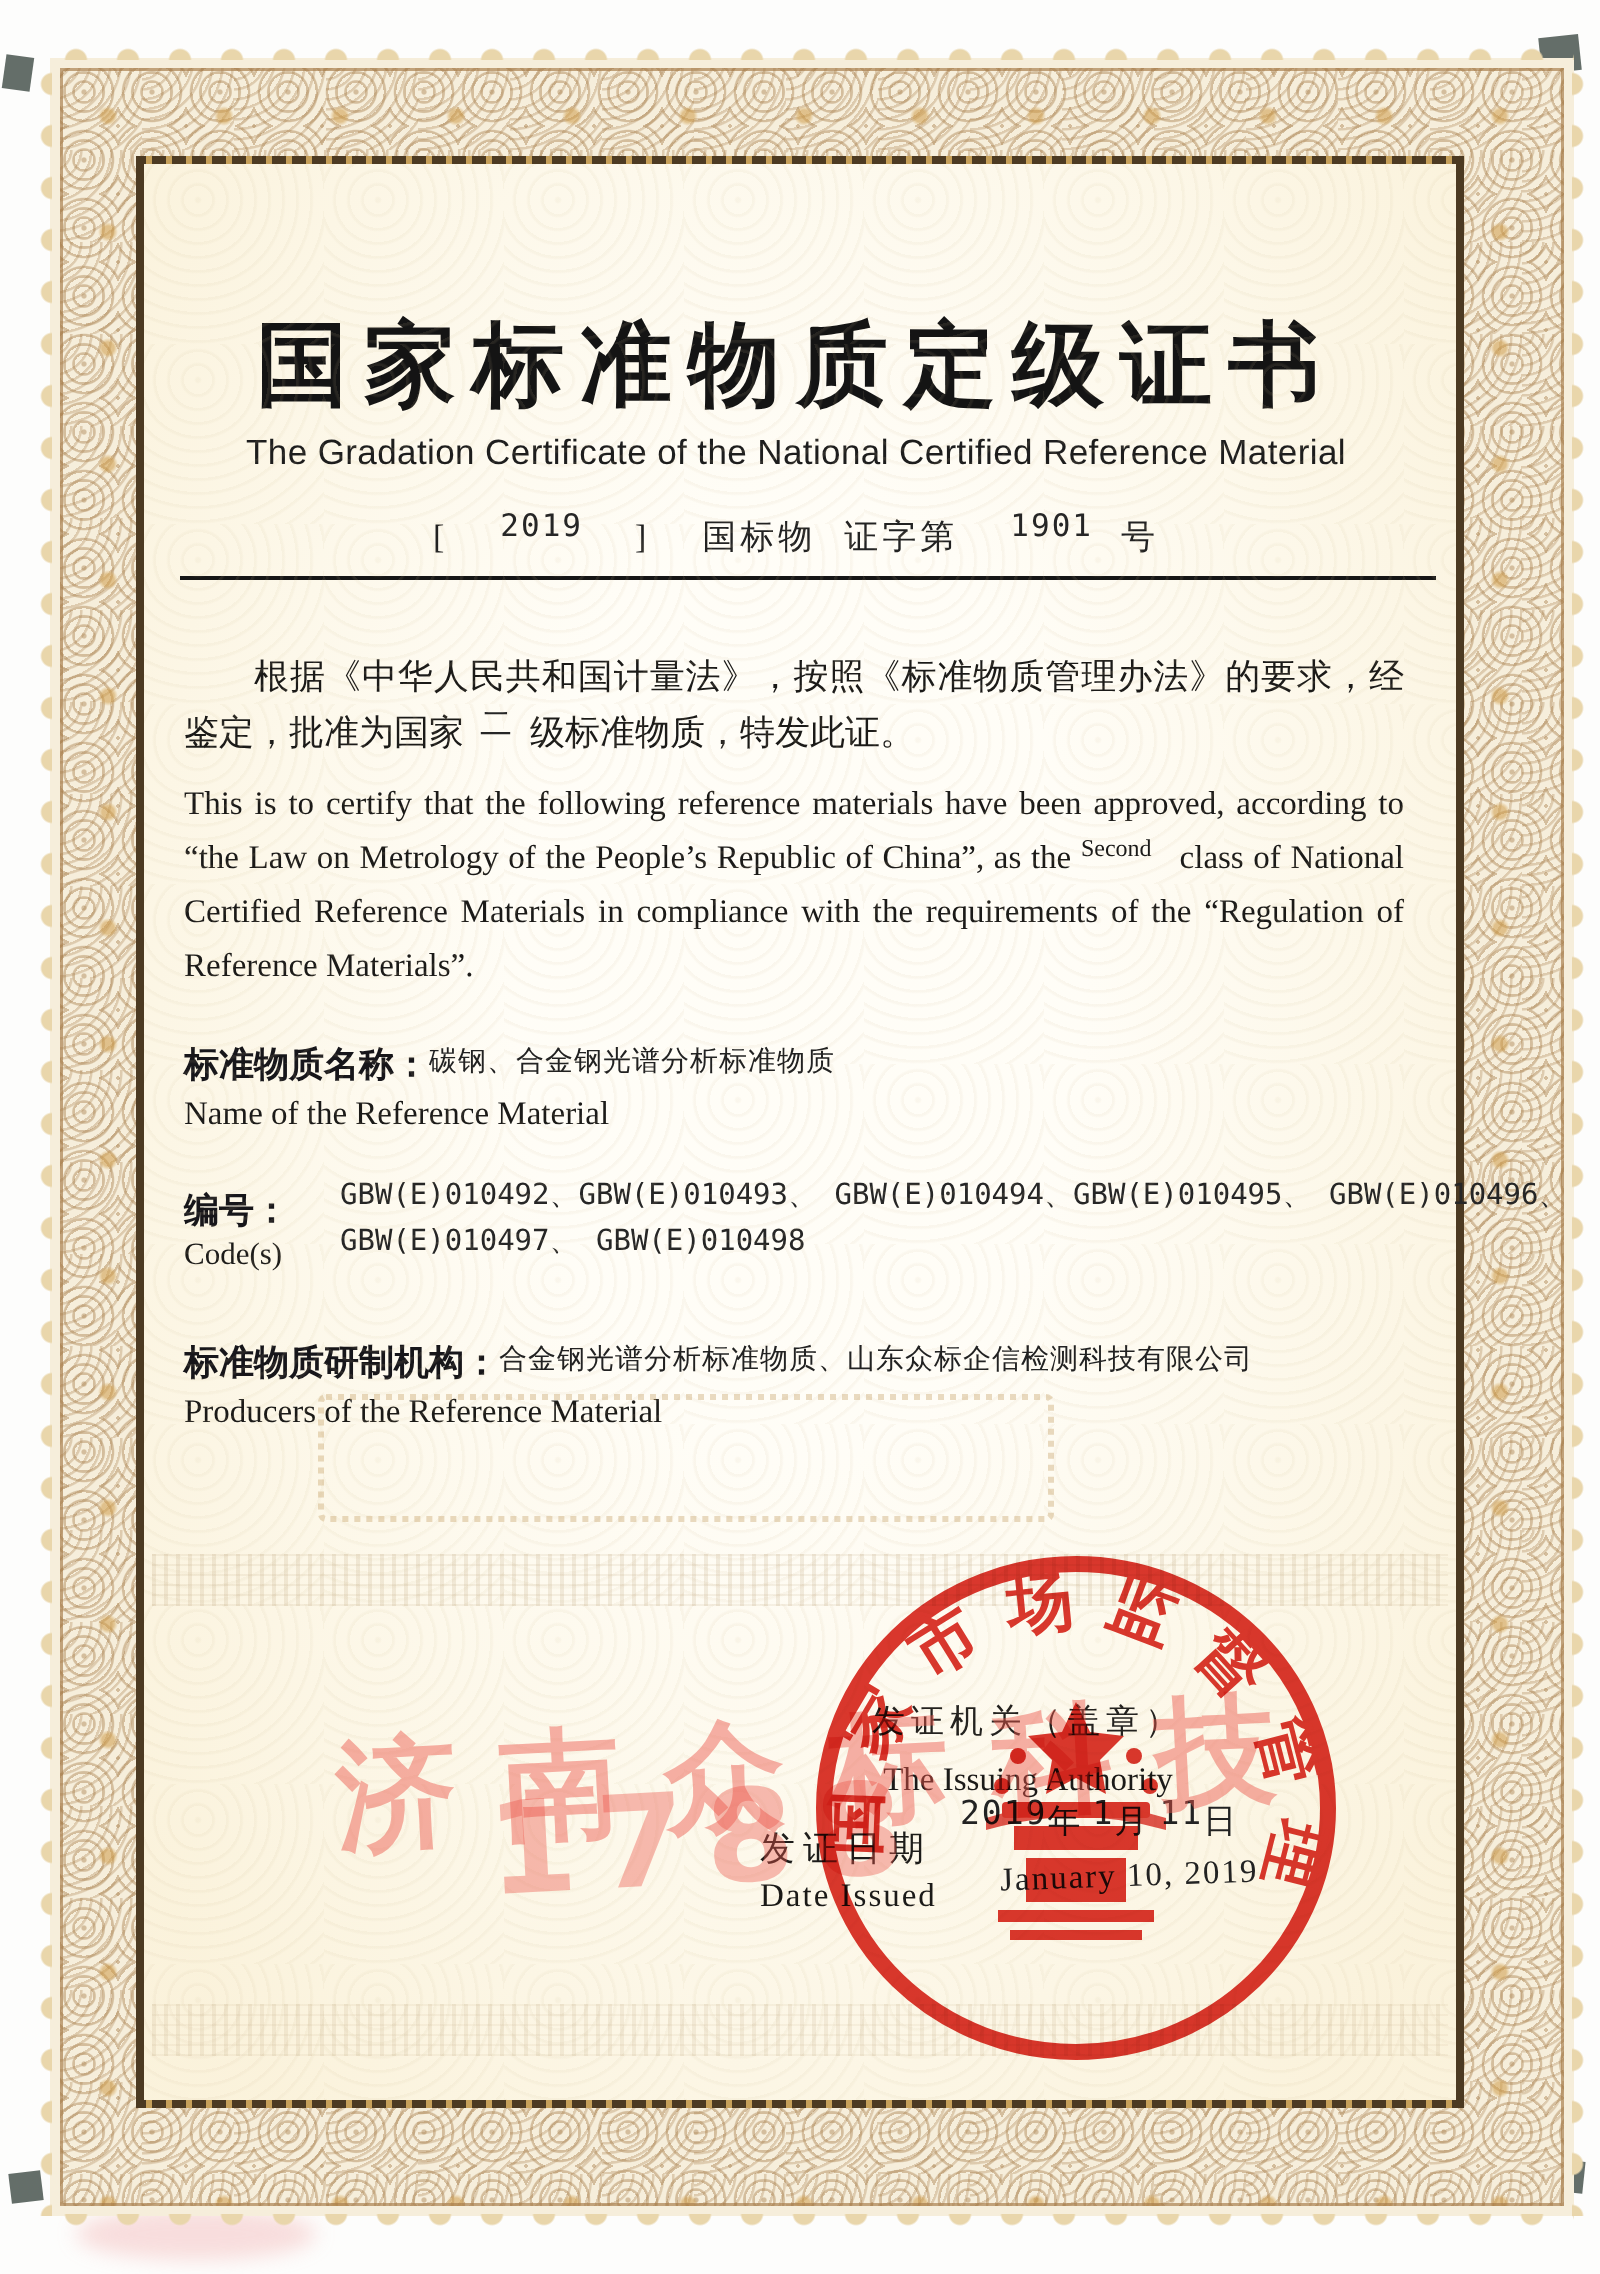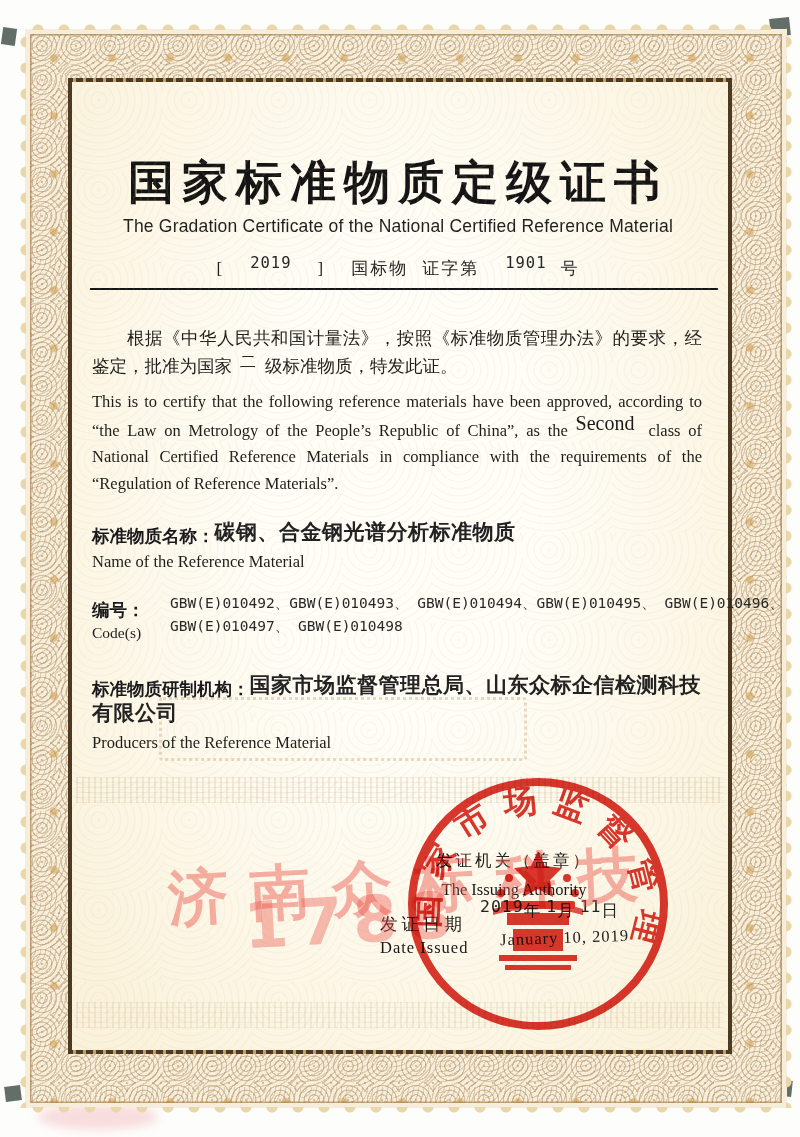--- a/index.html
+++ b/index.html
@@ -78,24 +78,24 @@
   .rule{margin:8px auto 0 auto;width:628px;height:2px;background:#161616;}
   .cn-body{
     margin:34px 4px 0 2px;font-size:17.5px;line-height:28px;text-align:justify;
     text-indent:2em;color:#1b1a18;
   }
   .cn-grade{position:relative;top:-5px;padding:0 8px;font-size:16px;}
   .en-body{
     margin:8px 4px 0 2px;font-size:16.5px;line-height:26.5px;text-align:justify;color:#1b1a18;
     font-family:"Liberation Serif","DejaVu Serif",serif;
   }
-  .en-grade{position:relative;top:-6px;font-size:20px;padding-right:14px;}
+  .en-grade{position:relative;top:-6px;font-size:12px;padding-right:14px;}
   .section{margin:24px 4px 0 2px;}
   .sec-label-cn{font-size:17.5px;font-weight:600;color:#17161a;}
-  .sec-value{position:relative;top:-3px;font-size:21px;letter-spacing:.5px;color:#222;font-weight:bold;}
+  .sec-value{position:relative;top:-3px;font-size:14px;letter-spacing:.5px;color:#222;}
   .sec-label-en{font-size:16.5px;margin-top:3px;color:#1b1a18;}
   .codes-row{display:flex;margin:22px 4px 0 2px;}
   .codes-left{flex:0 0 78px;}
   .codes-left .cn{font-size:17.5px;font-weight:600;color:#17161a;line-height:24px;margin-top:4px;}
   .codes-left .en{font-size:15.5px;line-height:22px;}
   .codes-right{flex:1;font-family:"DejaVu Sans Mono","Liberation Mono",monospace;
     font-size:14.5px;line-height:23px;letter-spacing:0;color:#262626;margin-top:-2px;white-space:nowrap;}
   
   .issuing{position:absolute;left:0;top:0;width:100%;height:100%;pointer-events:none;}
   .authority-cn{position:absolute;left:312px;top:768px;width:260px;text-align:center;
@@ -163,21 +163,21 @@
         <div class="cn">编号：</div>
         <div class="en">Code(s)</div>
       </div>
       <div class="codes-right">
         <div>GBW(E)010492、GBW(E)010493、 GBW(E)010494、GBW(E)010495、 GBW(E)010496、</div>
         <div>GBW(E)010497、 GBW(E)010498</div>
       </div>
     </div>
 
     <div class="section" style="margin-top:30px;">
-      <span class="sec-label-cn">标准物质研制机构：</span><span class="sec-value">国家市场监督管理总局、山东众标企信检测科技有限公司</span>
+      <span class="sec-label-cn">标准物质研制机构：</span><span class="sec-value">合金钢光谱分析标准物质、山东众标企信检测科技有限公司</span>
       <div class="sec-label-en">Producers of the Reference Material</div>
     </div>
 
     <div class="issuing">
       <div class="authority-cn">发证机关（盖章）</div>
       <div class="authority-en">The Issuing Authority</div>
       <div class="date-label-cn">发证日期</div>
       <div class="date-label-en">Date Issued</div>
       <div class="date-cn">
         <span class="num">2019</span><span>年</span><span class="num">1</span><span>月</span><span class="num">11</span><span>日</span>

